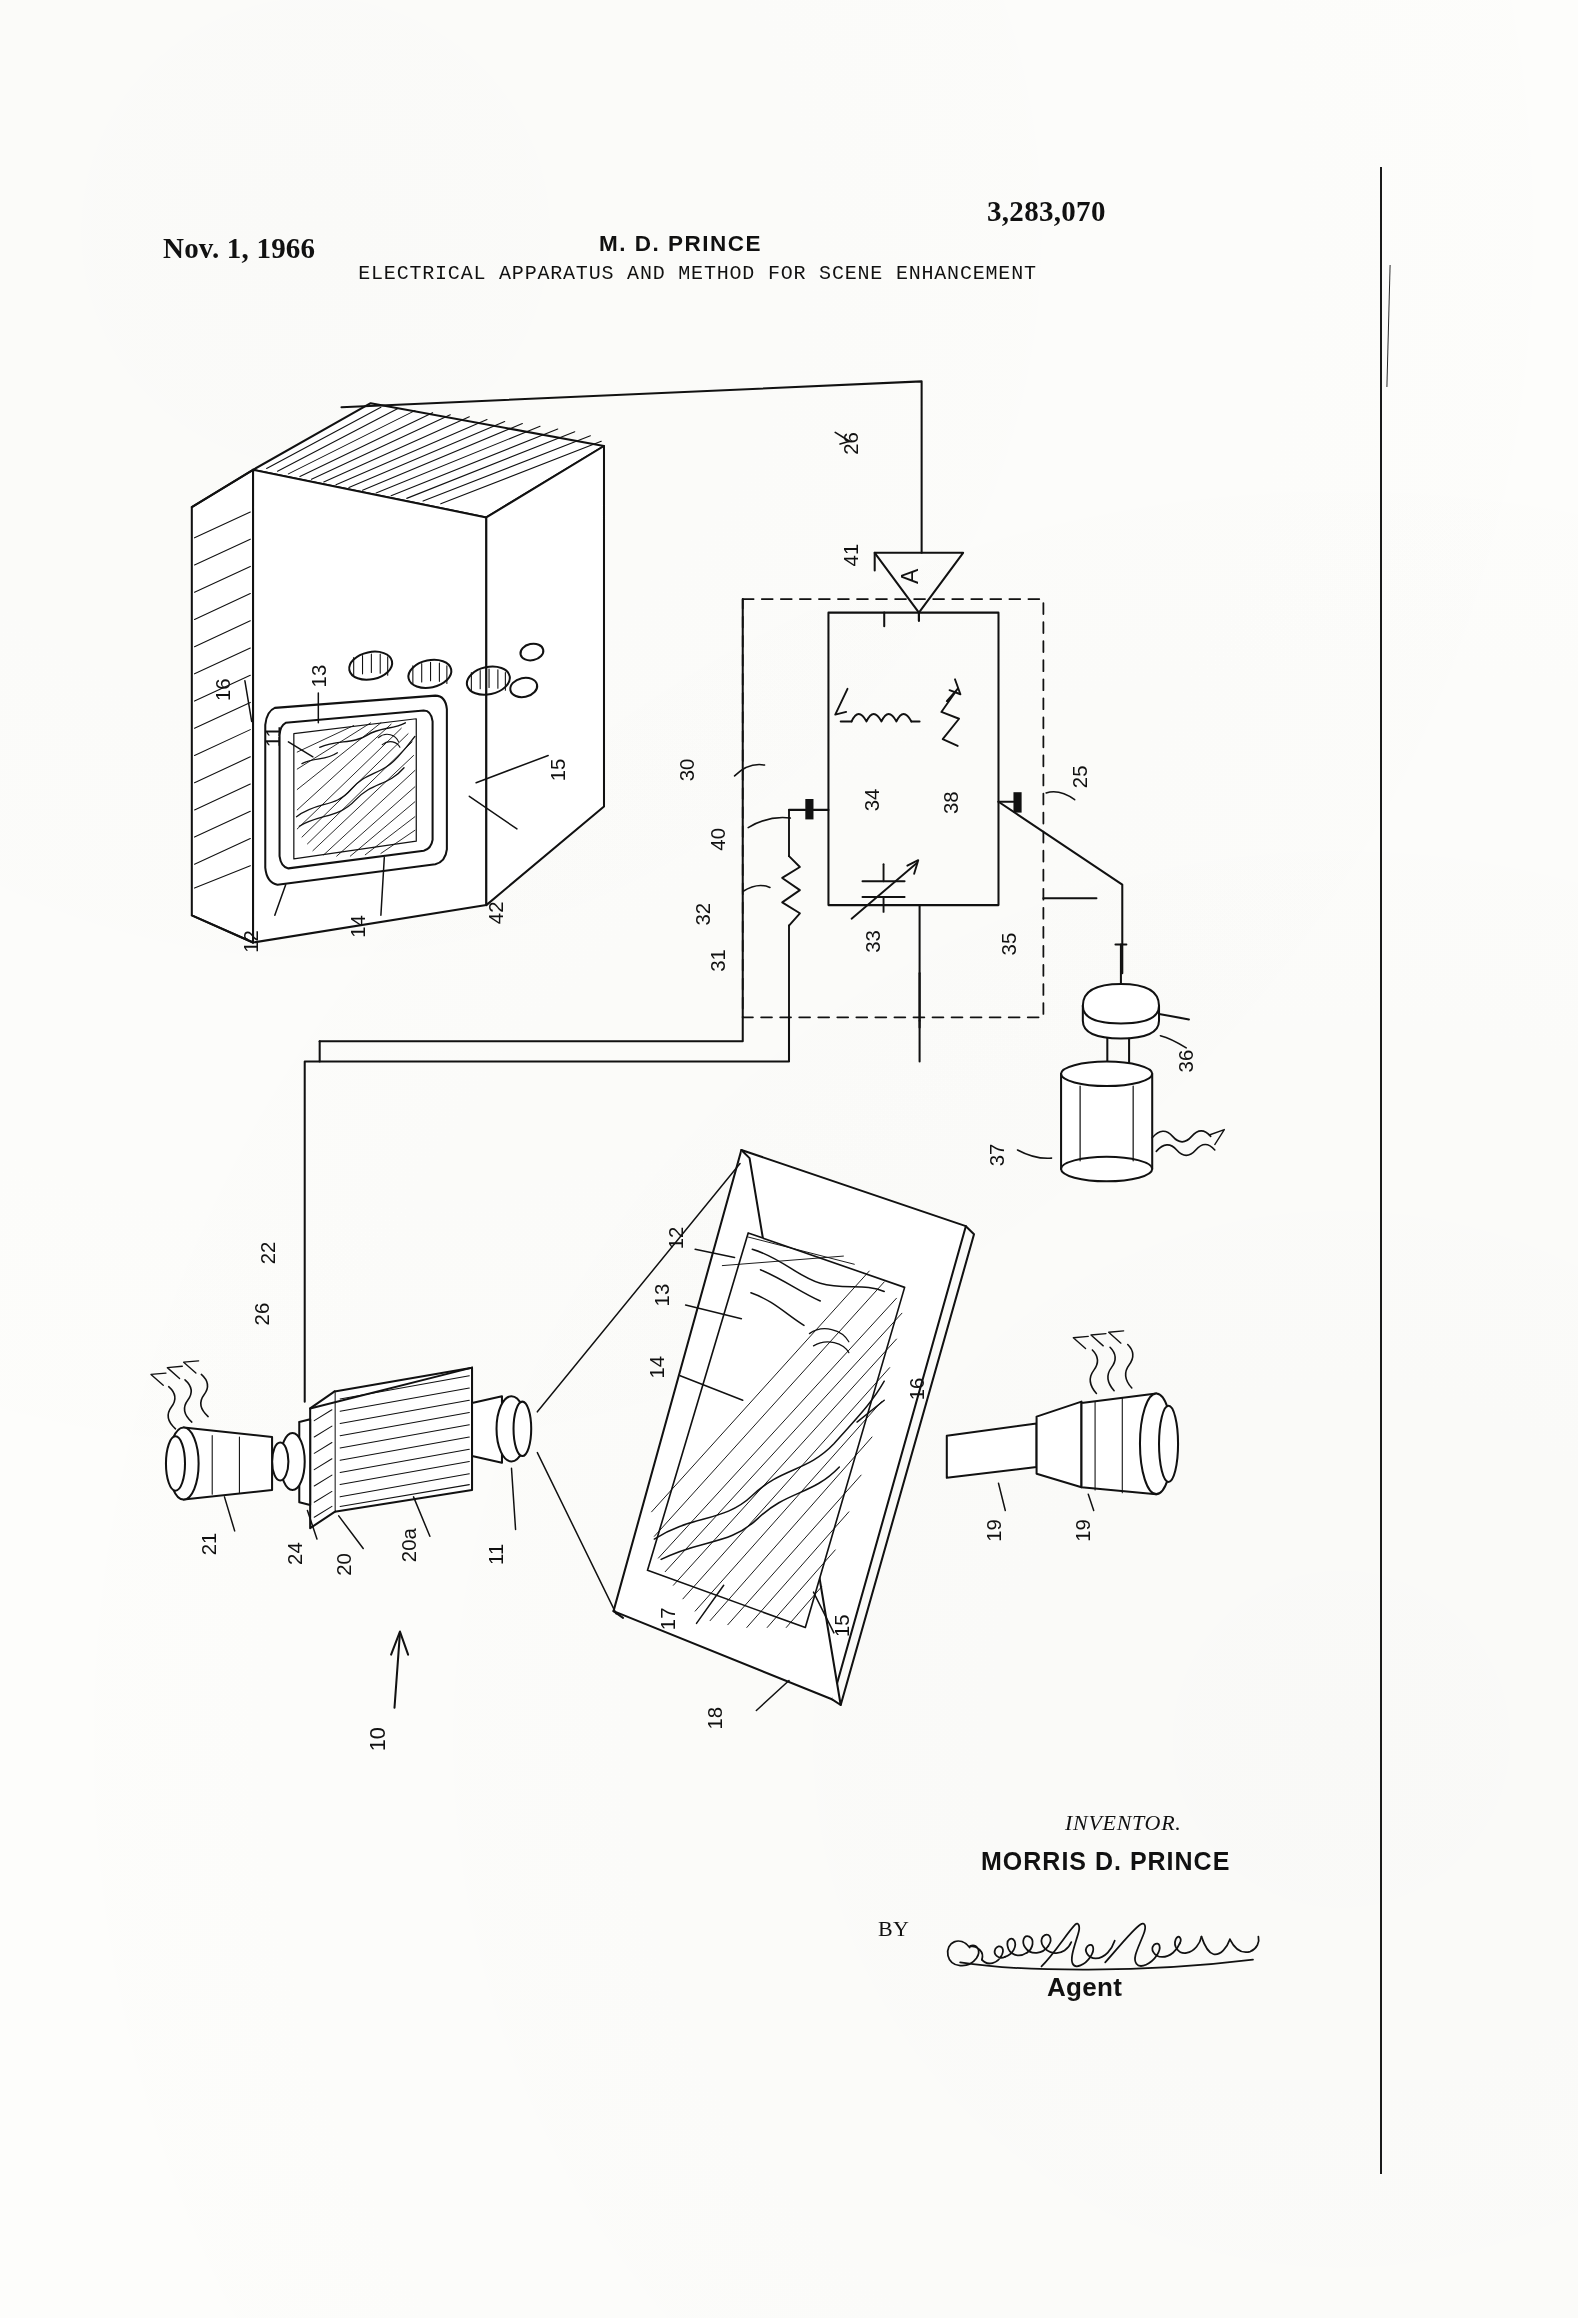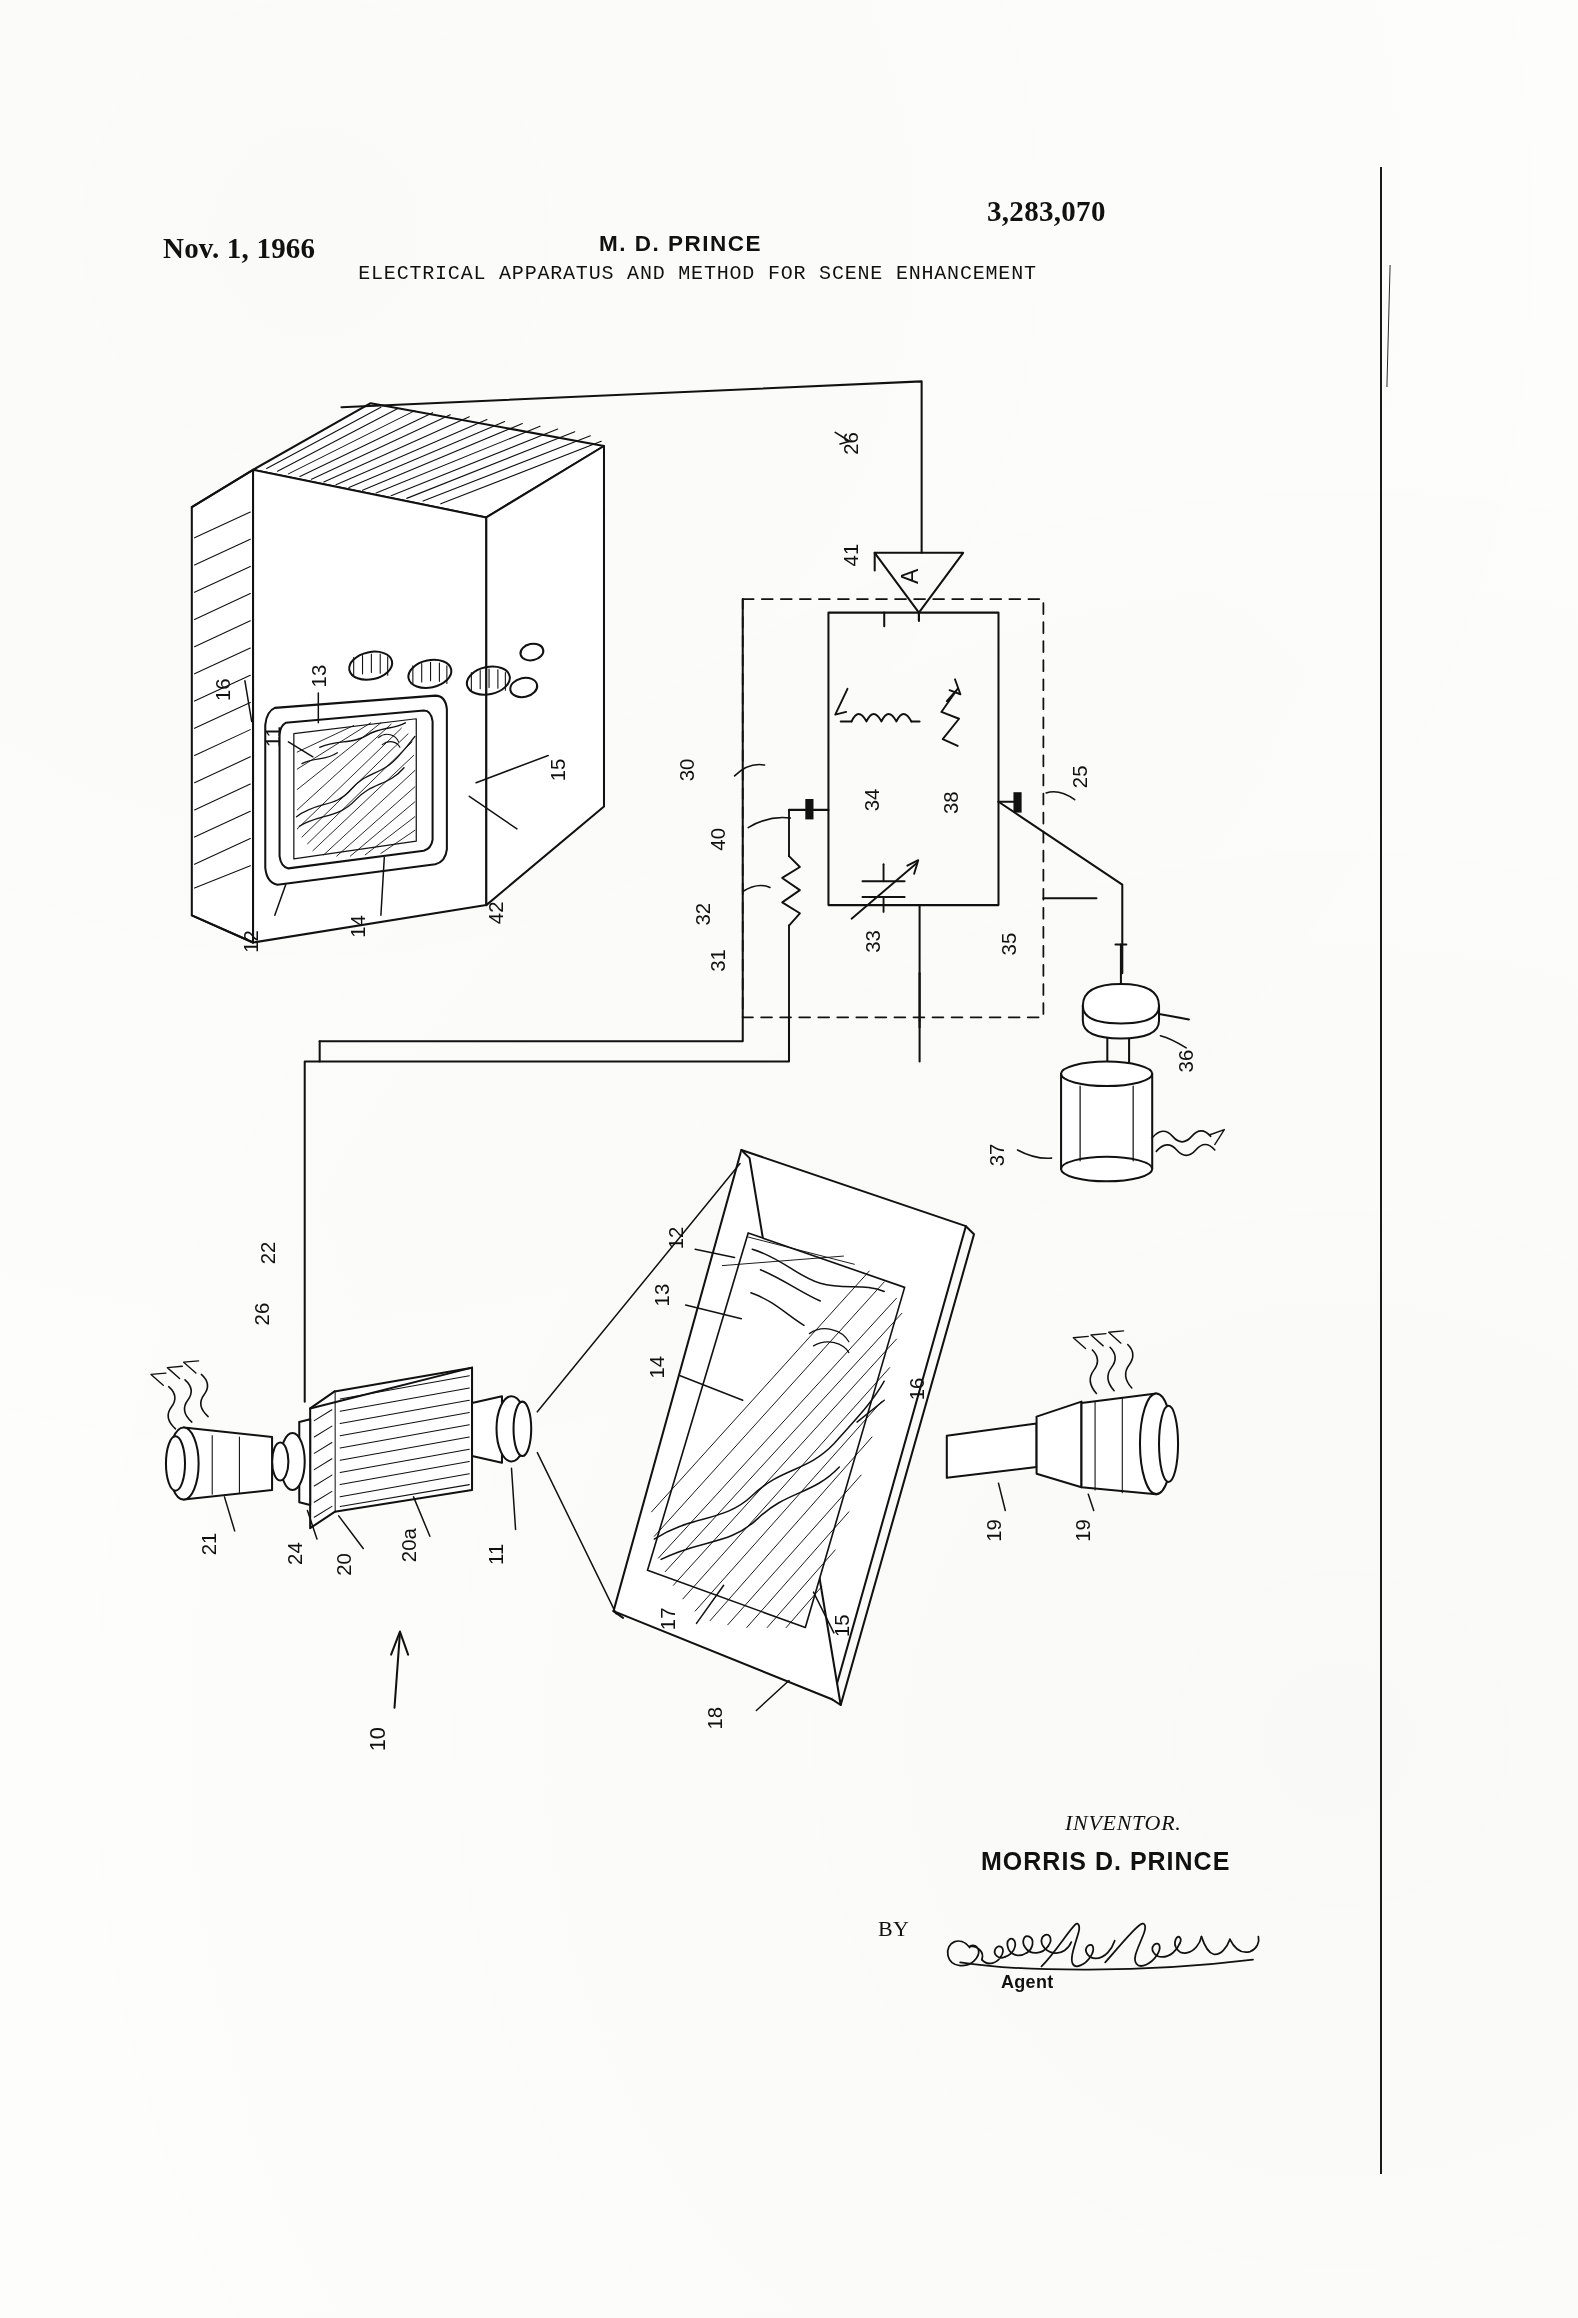--- a/index.html
+++ b/index.html
@@ -133,23 +133,23 @@
     position: absolute;
     left: 878px;
     top: 1888px;
     font-family: "Liberation Serif", serif;
     font-size: 22px;
     letter-spacing: 0.3px;
     margin-top: 28px;
   }
   .sig-agent {
     position: absolute;
-    left: 1001px;
+    left: 1047px;
     top: 1972px;
-    font-size: 18px;
+    font-size: 26px;
     font-weight: bold;
     letter-spacing: 0.3px;
   }
   .sig-script {
     position: absolute;
     left: 939px;
     top: 1919px;
     width: 327px;
     height: 61px;
   }

